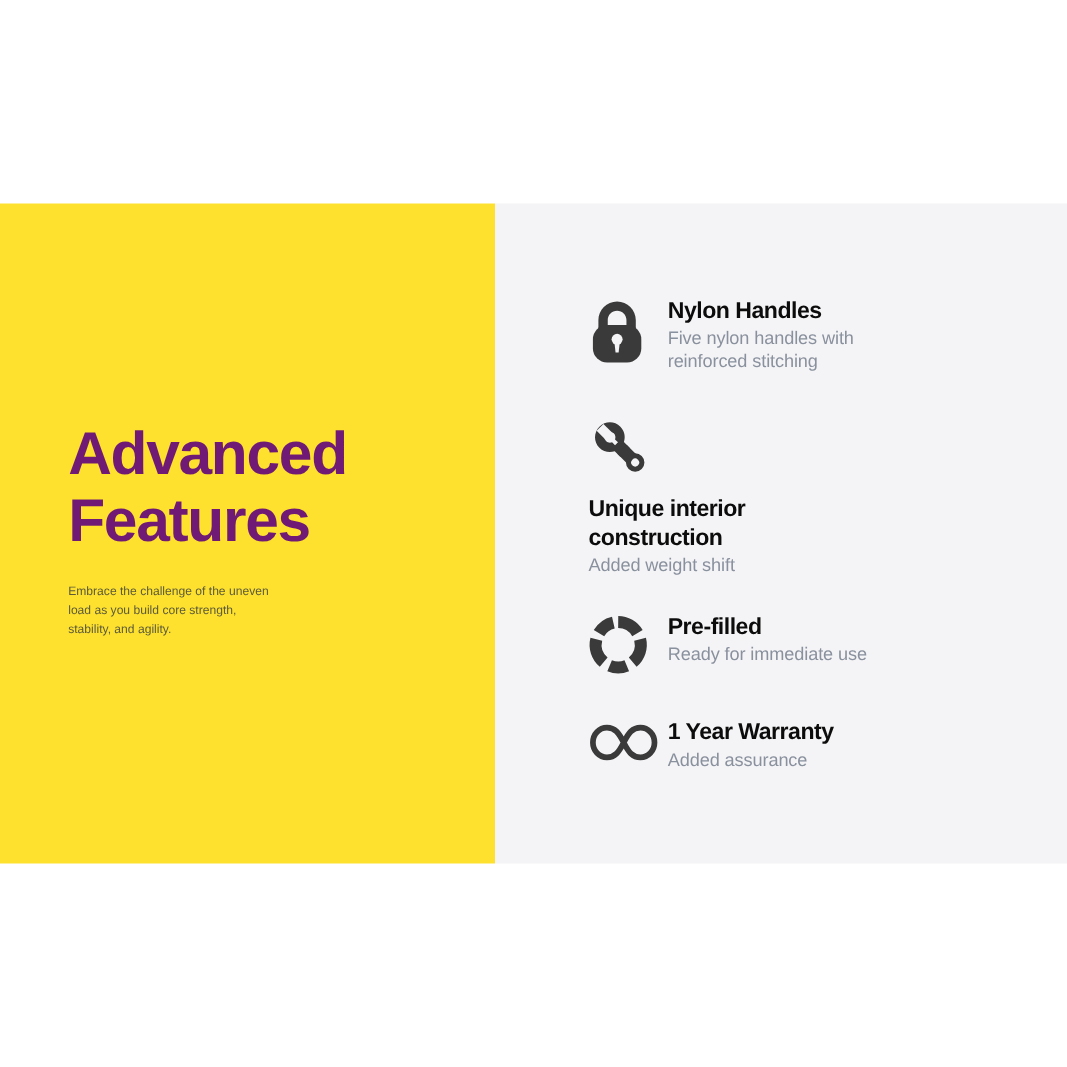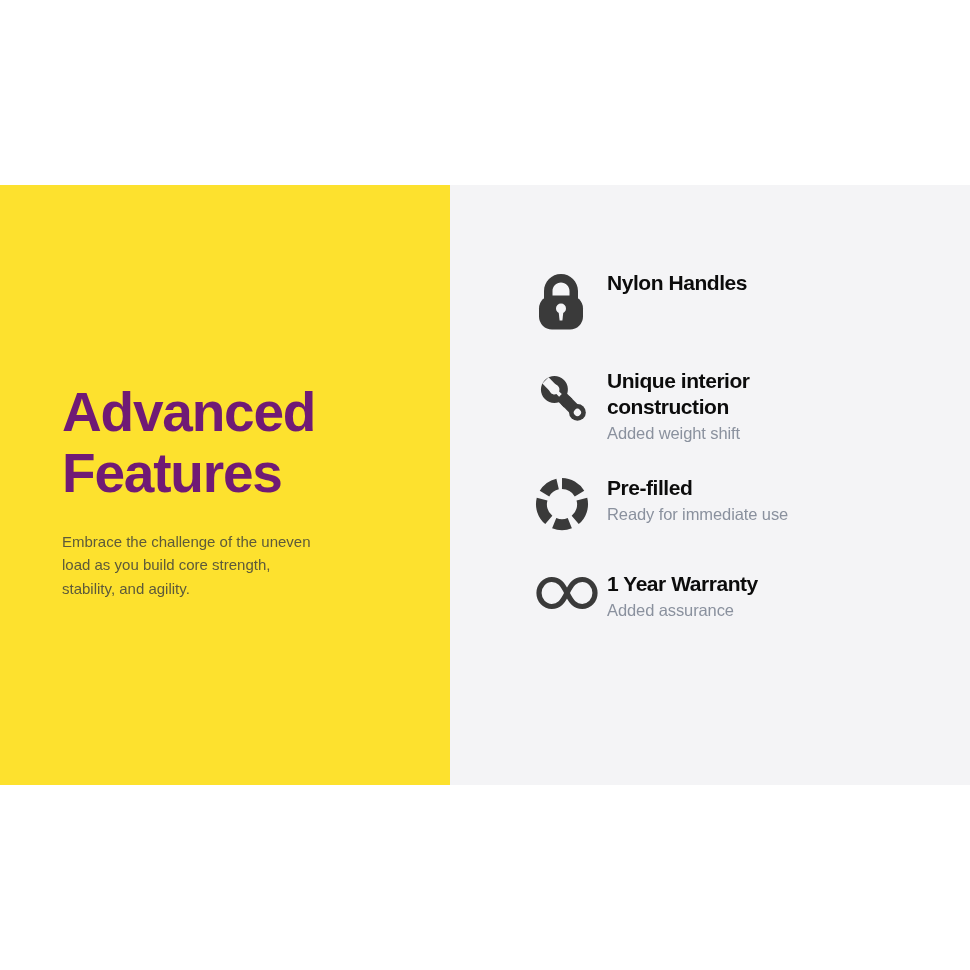--- a/index.html
+++ b/index.html
@@ -47,21 +47,21 @@
     color: #701a75;
     white-space: pre-line;
   }
 
   #lede {
     position: absolute;
     left: 62px;
     top: 345px;
     width: 320px;
     margin: 0;
-    font-size: 15px;
+    font-size: 11px;
     line-height: 1.55;
     font-weight: normal;
     color: #5d5a3a;
     white-space: pre-line;
   }
 
   
   #right-panel {
     position: absolute;
     left: 450px;
@@ -119,21 +119,21 @@
     font-size: 16.5px;
     line-height: 1.26;
     font-weight: normal;
     letter-spacing: -0.1px;
     color: #8a919e;
     white-space: pre-line;
   }
 
   
   .feature-row.r0 { margin-bottom: 36px; }
-  .feature-row.r1 { margin-bottom: 32px; }
+  .feature-row.r1 { margin-bottom: 32px; flex-direction: column; }
   .feature-row.r2 { margin-bottom: 40px; justify-content: center; }
 </style>
 </head>
 <body>
 
 <div id="slide">
 
   <div id="left-panel">
     <h1 id="headline">Advanced
 Features</h1>
@@ -154,20 +154,22 @@
                      C30.7 10.5 34.5 14.3 34.5 19 L34.5 27 L43 27 L43 19 C43 9.6 35.4 2 26 2 Z" fill="#3a3a3a"></path>
 
             <rect x="4" y="23.5" width="44" height="34" rx="13" ry="13" fill="#3a3a3a"></rect>
 
             <circle cx="26" cy="36.5" r="5" fill="#f4f4f6"></circle>
             <path d="M23.4 37.5 L28.6 37.5 L27.4 48.5 L24.6 48.5 Z" fill="#f4f4f6"></path>
           </svg>
         </div>
         <div class="feature-text">
           <p class="feature-title">Nylon Handles</p>
+          <p class="feature-sub">Five nylon handles with
+reinforced stitching</p>
         </div>
       </div>
 
       <div class="feature-row r1">
         <div class="feature-icon">
           <svg width="58" height="58" viewBox="0 0 58 58" aria-hidden="true">
             <g transform="rotate(-45 29 29)">
 
               <path d="M29 2
                        C21.5 2 15.5 8 15.5 15.5

